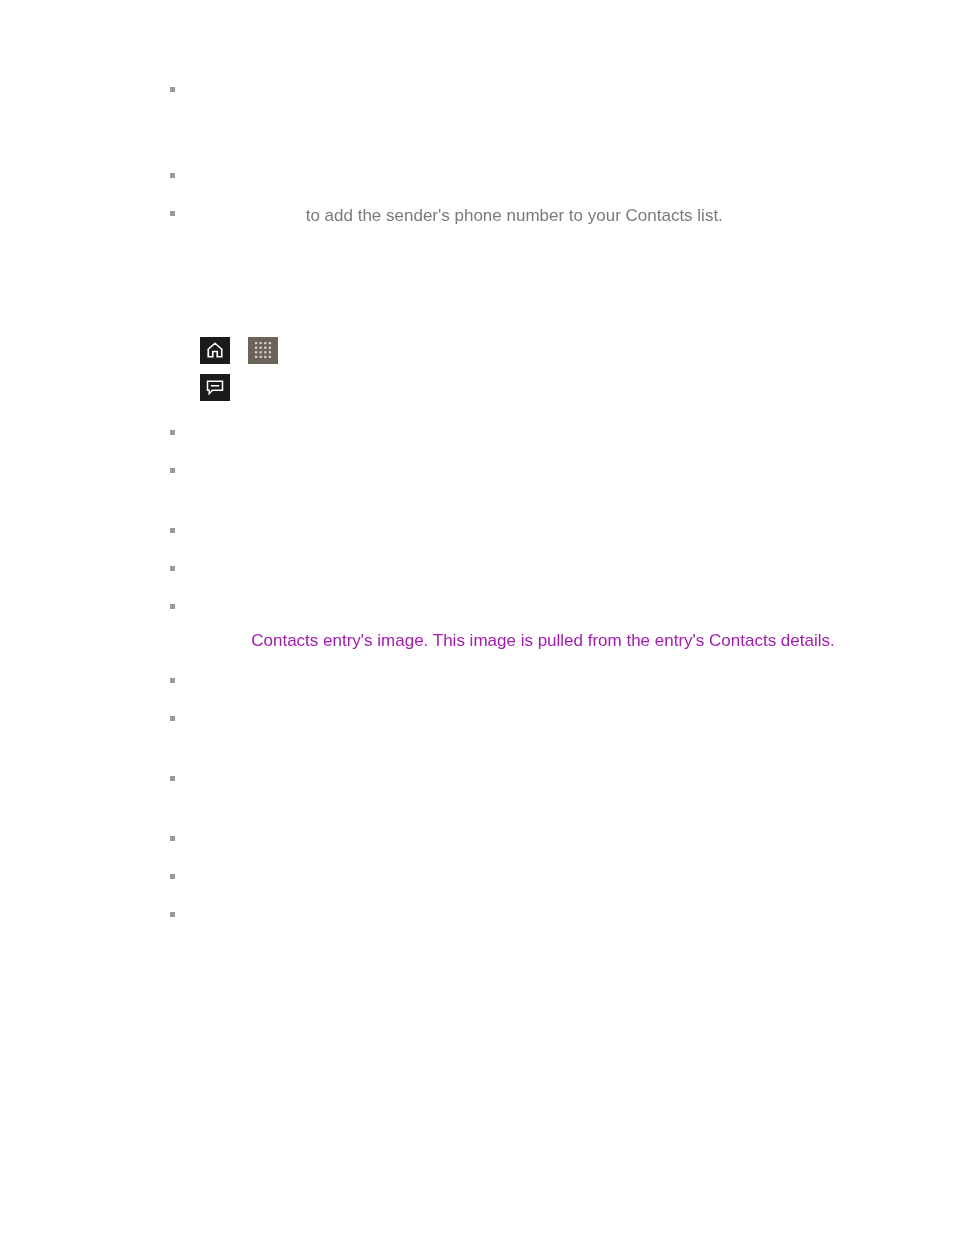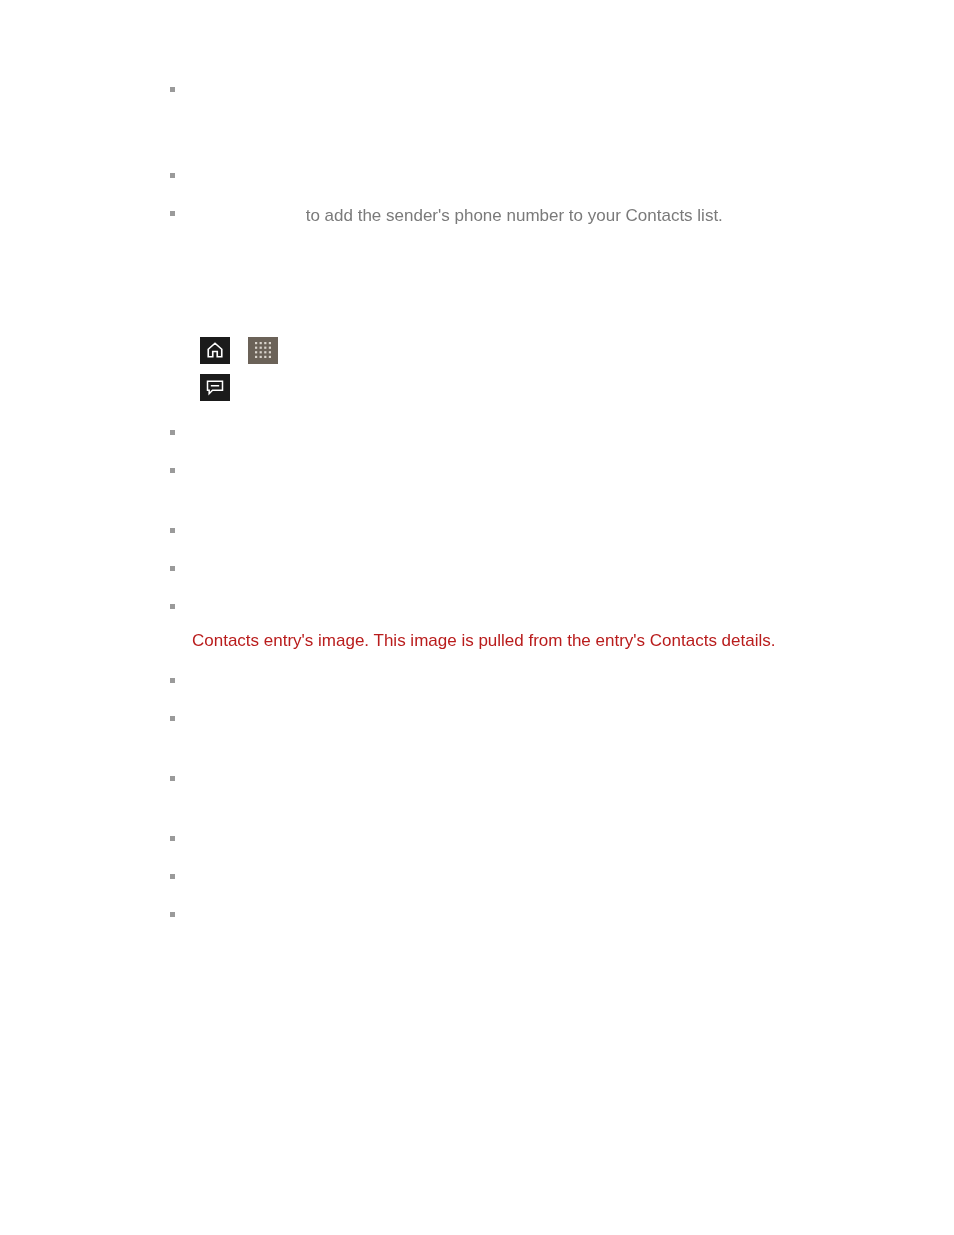--- a/index.html
+++ b/index.html
@@ -36,23 +36,24 @@
     content: "";
     position: absolute;
     left: 110px;
     top: 7px;
     width: 5px;
     height: 5px;
     background: #9a9a9a;
   }
   .indented {
     padding-left: 132px;
-    color: #b91c1c;
+    color: #a21caf;
     margin-top: -6px;
     margin-bottom: 18px;
+    text-align: center;
   }
   
   .icon-row {
     padding-left: 140px;
     display: flex;
     gap: 18px;
     align-items: center;
     flex-wrap: wrap;
     margin-bottom: 10px;
   }

